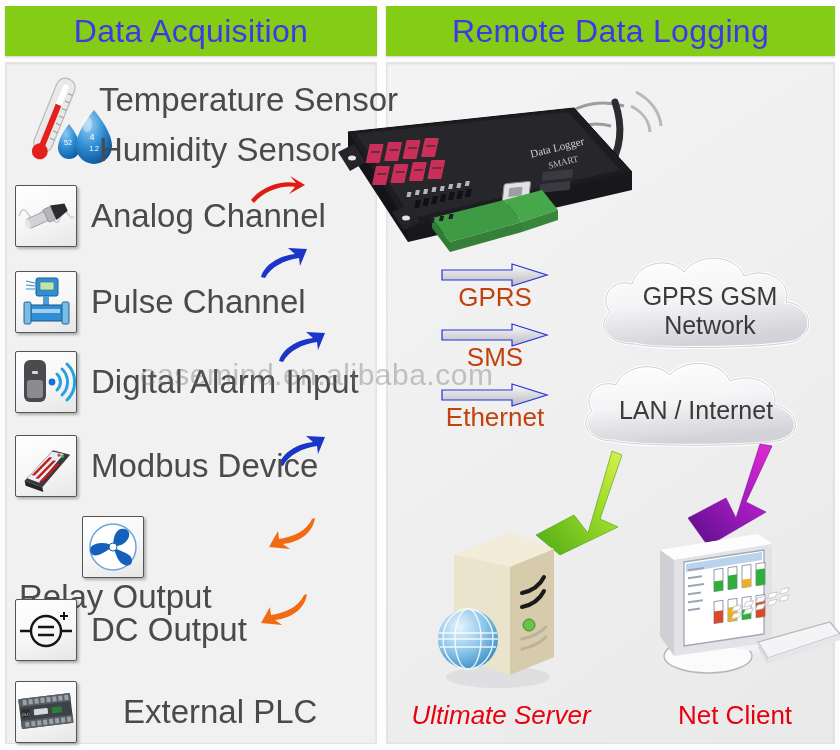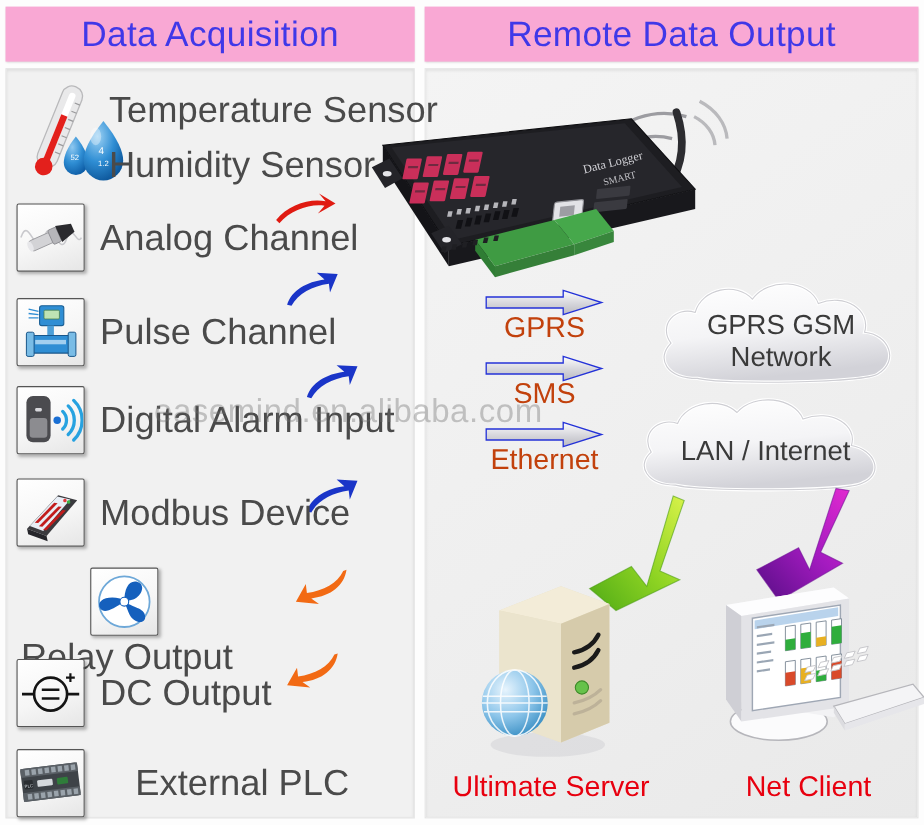--- a/index.html
+++ b/index.html
@@ -6,21 +6,21 @@
   html,body{margin:0;padding:0;background:#ffffff;}
   body{
     width:840px;height:750px;overflow:hidden;position:relative;
     font-family:"Liberation Sans","DejaVu Sans",sans-serif;
     background:#fdfdfd;
   }
   .stage{position:absolute;left:0;top:0;width:840px;height:750px;}
 
   
   .hdr{
-    position:absolute;height:50px;background:#f9a8d4;
+    position:absolute;height:50px;background:#84cc16;
     display:flex;align-items:center;justify-content:center;
     color:#4038e8;font-size:32px;letter-spacing:.3px;
     box-shadow:0 1px 2px rgba(0,0,0,.18);
   }
   #hdr-left{left:5px;top:6px;width:372px;}
   #hdr-right{left:386px;top:6px;width:449px;}
 
   
   .panel{
     position:absolute;background:#f1f1f1;
@@ -78,21 +78,21 @@
 </style>
 </head>
 <body>
 
 <div class="stage">
 
   <div class="hdr" id="hdr-left">
     <span>Data Acquisition</span>
   </div>
   <div class="hdr" id="hdr-right">
-    <span>Remote Data Output</span>
+    <span>Remote Data Logging</span>
   </div>
 
   <div class="panel" id="panel-left"></div>
   <div class="panel" id="panel-right"></div>
 
   <div class="list">
 
     <div style="position:absolute;left:8px;top:8px;width:92px;height:100px;">
       <svg class="svgfill" viewBox="0 0 92 100">
         <g transform="rotate(22 40 50)">
@@ -604,18 +604,18 @@
           <rect x="131" y="114" width="7" height="5" transform="skewX(-24) skewY(-13)"></rect>
           <rect x="141" y="112" width="7" height="5" transform="skewX(-24) skewY(-13)"></rect>
           <rect x="151" y="110" width="7" height="5" transform="skewX(-24) skewY(-13)"></rect>
           <rect x="161" y="108" width="7" height="5" transform="skewX(-24) skewY(-13)"></rect>
           <rect x="171" y="106" width="7" height="5" transform="skewX(-24) skewY(-13)"></rect>
         </g>
       </g>
     </svg>
   </div>
 
-  <div class="endlbl" style="left:396px;top:700px;width:210px;">Ultimate Server</div>
+  <div class="endlbl" style="left:396px;top:700px;width:210px;font-style:italic;">Ultimate Server</div>
   <div class="endlbl" style="left:650px;top:700px;width:170px;">Net Client</div>
 
   <div class="watermark">easemind.en.alibaba.com</div>
 
 </div>
 
 </body></html>

